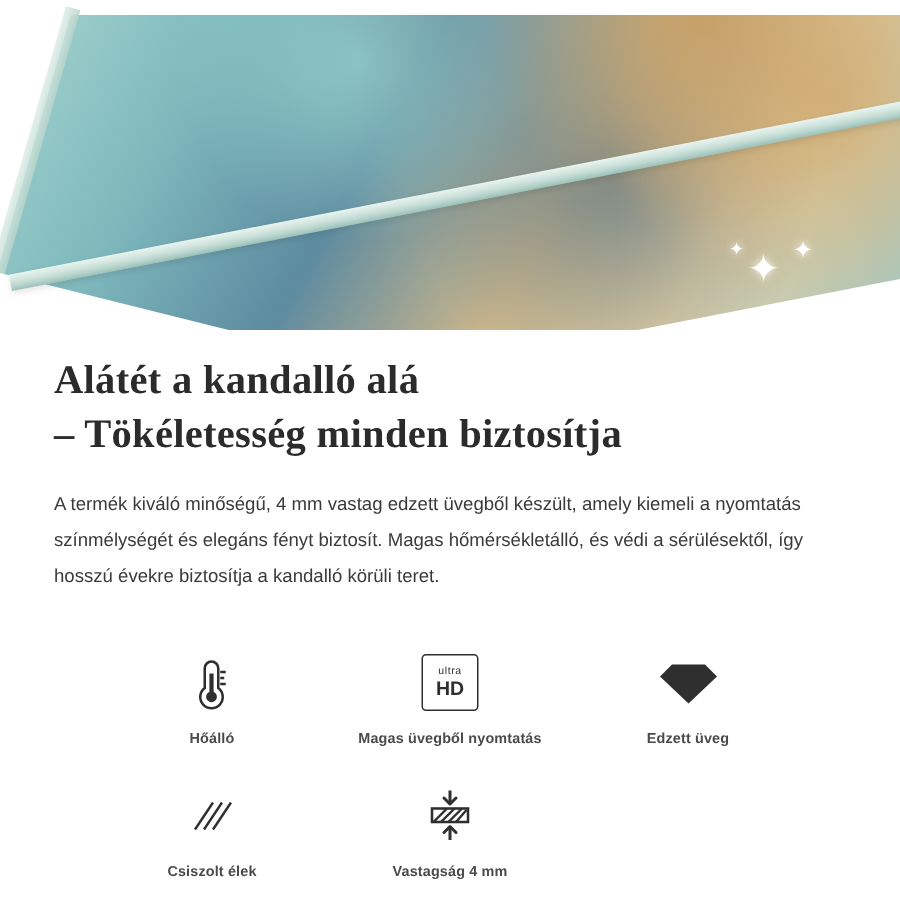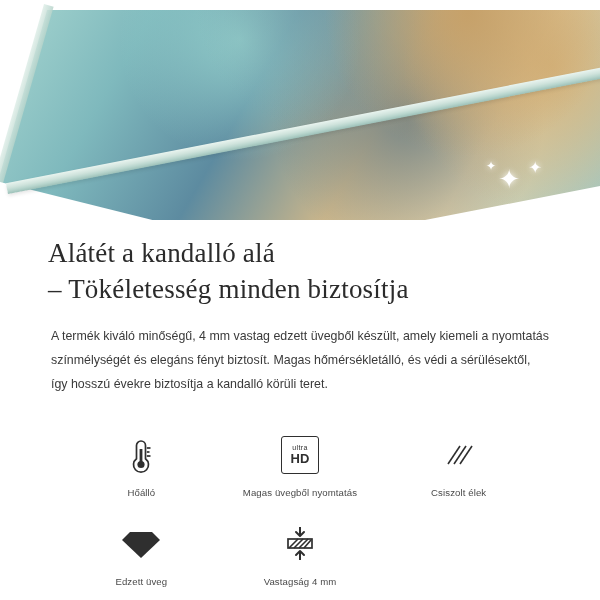--- a/index.html
+++ b/index.html
@@ -117,31 +117,31 @@
   
   .content {
     padding: 16px 36px 0 36px;
   }
 
   .headline {
     font-family: "Liberation Serif", serif;
     font-size: 27px;
     line-height: 1.32;
     color: #2b2b2b;
-    font-weight: 400;
-    margin: 0 0 18px 12px;
+    font-weight: 700;
+    margin: 0 0 18px 0;
     letter-spacing: .2px;
   }
   .headline .line2 { display: block; }
 
   .body-text {
     font-size: 12.4px;
     line-height: 1.92;
     color: #3a3a3a;
-    margin: 15px;
+    margin: 0;
     max-width: 528px;
   }
 
   
   .features {
     margin-top: 34px;
     padding: 0 26px;
     display: grid;
     grid-template-columns: repeat(3, 1fr);
     row-gap: 22px;
@@ -157,20 +157,21 @@
     height: 48px;
     display: flex;
     align-items: center;
     justify-content: center;
     margin-bottom: 8px;
   }
   .feature-label {
     font-size: 9.6px;
     color: #4a4a4a;
     letter-spacing: .1px;
+    font-weight: bold;
   }
 
   .ultrahd-box {
     width: 36px;
     height: 36px;
     border: 1.6px solid #2f2f2f;
     border-radius: 3px;
     display: flex;
     flex-direction: column;
     align-items: center;
@@ -237,36 +238,36 @@
             <span class="u1">ultra</span>
             <span class="u2">HD</span>
           </div>
         </div>
         <div class="feature-label">Magas üvegből nyomtatás</div>
       </div>
 
 
       <div class="feature">
         <div class="feature-icon">
+          <svg width="40" height="36" viewBox="0 0 40 36" fill="#2f2f2f">
+            <path d="M9 6 h22 l8 8 -19 18 L1 14 z"></path>
+          </svg>
+        </div>
+        <div class="feature-label">Edzett üveg</div>
+      </div>
+
+      <div class="feature">
+        <div class="feature-icon">
           <svg width="38" height="34" viewBox="0 0 38 34" stroke="#2f2f2f" stroke-width="1.6" fill="none">
             <line x1="8" y1="26" x2="20" y2="8"></line>
             <line x1="14" y1="26" x2="26" y2="8"></line>
             <line x1="20" y1="26" x2="32" y2="8"></line>
           </svg>
         </div>
         <div class="feature-label">Csiszolt élek</div>
-      </div>
-
-      <div class="feature">
-        <div class="feature-icon">
-          <svg width="40" height="36" viewBox="0 0 40 36" fill="#2f2f2f">
-            <path d="M9 6 h22 l8 8 -19 18 L1 14 z"></path>
-          </svg>
-        </div>
-        <div class="feature-label">Edzett üveg</div>
       </div>
 
       <div class="feature">
         <div class="feature-icon">
           <svg width="40" height="40" viewBox="0 0 40 40" stroke="#2f2f2f" stroke-width="1.6" fill="none">
             <line x1="20" y1="3" x2="20" y2="11" stroke-width="2"></line>
             <path d="M16 8 l4 4 4 -4" stroke-width="2" stroke-linecap="round" stroke-linejoin="round"></path>
             <rect x="8" y="15" width="24" height="9" stroke-width="1.7"></rect>
             <line x1="9" y1="24" x2="18" y2="15"></line>
             <line x1="14" y1="24" x2="23" y2="15"></line>

